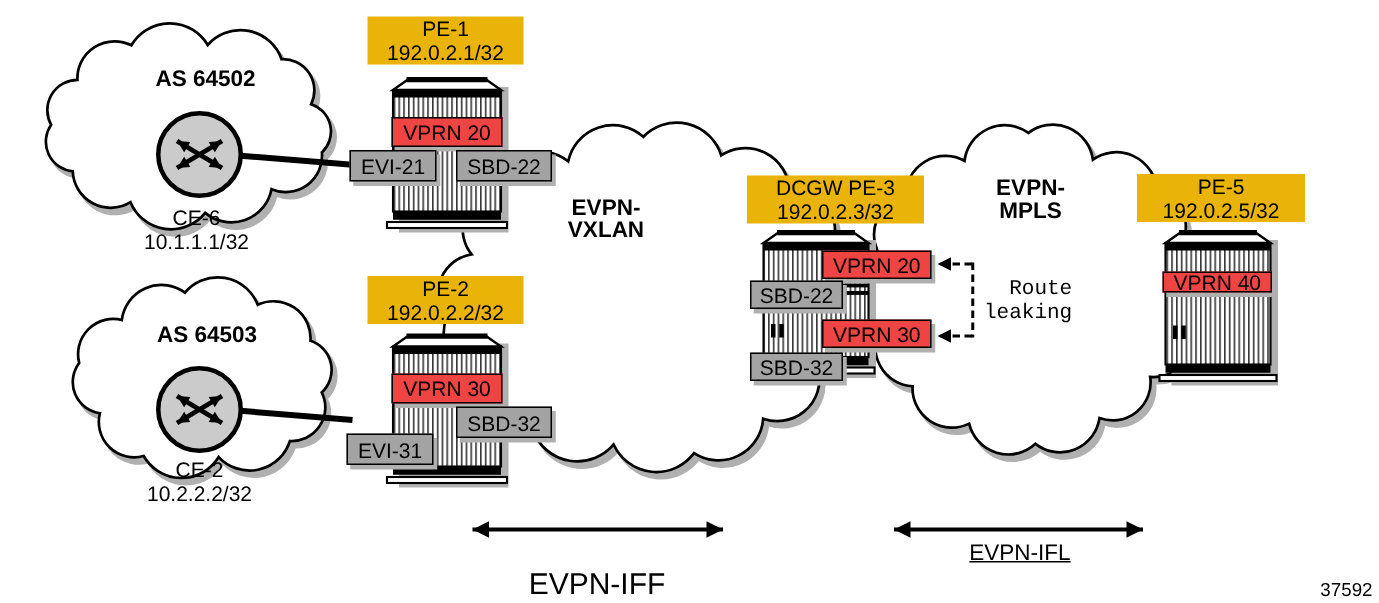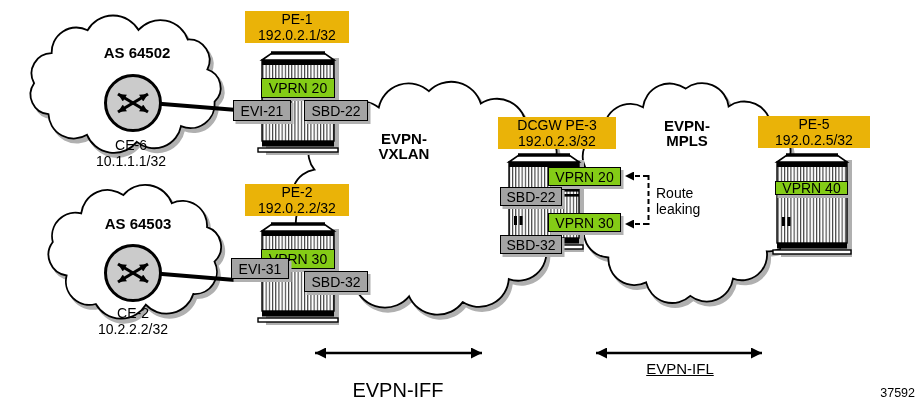--- a/index.html
+++ b/index.html
@@ -4,29 +4,29 @@
 <style>
   html,body{margin:0;padding:0;background:#fff;}
   #stage{
     position:relative;width:919px;height:402px;background:#fff;overflow:hidden;
     font-family:"Liberation Sans","DejaVu Sans",sans-serif;color:#000;
   }
   #diagram-svg{position:absolute;left:0;top:0;z-index:1;}
   .lbl{position:absolute;z-index:3;text-align:center;font-size:14px;line-height:16px;white-space:nowrap;}
   .lbl.whitebg{background:#eab308;padding:0 2px;}
   .lbl.bold15{font-weight:bold;font-size:15px;line-height:15px;}
-  .lbl.left{text-align:left;}
+  .lbl.left{text-align:right;font-family:Liberation Mono, monospace;}
   .tag{
     position:absolute;z-index:4;box-sizing:border-box;
     border:1.7px solid #000;background:#a3a3a3;
     display:flex;align-items:center;justify-content:center;
     font-size:14px;white-space:nowrap;
     box-shadow:2.5px 3px 0 0 #b0b0b0;
   }
-  .tag.gray{background:#84cc16;}
+  .tag.gray{background:#ef4444;}
   .figid{position:absolute;z-index:3;font-size:12.5px;text-align:right;}
 </style>
 </head>
 <body>
 
 <div id="stage">
 
   <svg id="diagram-svg" width="919" height="402" viewBox="0 0 919 402">
     <defs>
       <pattern id="hatch" width="3.2" height="4" patternUnits="userSpaceOnUse">
@@ -163,21 +163,21 @@
   <div class="lbl" style="left:78px;top:305px;width:110px;">
     <div>CE-2</div>
     <div>10.2.2.2/32</div>
   </div>
 
   <div class="tag gray" style="left:261px;top:78px;width:74px;height:20px;">VPRN 20</div>
   <div class="tag" style="left:233px;top:100px;width:58px;height:21px;">EVI-21</div>
   <div class="tag" style="left:304px;top:100px;width:64px;height:21px;">SBD-22</div>
 
   <div class="tag gray" style="left:261px;top:249px;width:74px;height:20px;">VPRN 30</div>
-  <div class="tag" style="left:231px;top:258px;width:58px;height:21px;text-align:right;">EVI-31</div>
+  <div class="tag" style="left:231px;top:289px;width:58px;height:21px;text-align:right;">EVI-31</div>
   <div class="tag" style="left:304px;top:271px;width:64px;height:21px;">SBD-32</div>
 
   <div class="tag gray" style="left:548px;top:167px;width:73px;height:19px;">VPRN 20</div>
   <div class="tag" style="left:500px;top:187px;width:62px;height:19px;">SBD-22</div>
   <div class="tag gray" style="left:548px;top:213px;width:73px;height:19px;">VPRN 30</div>
   <div class="tag" style="left:500px;top:235px;width:62px;height:19px;">SBD-32</div>
 
   <div class="tag gray" style="left:775px;top:181px;width:73px;height:14px;">VPRN 40</div>
 
   <div class="lbl left" style="left:656px;top:186px;line-height:15.5px;">

